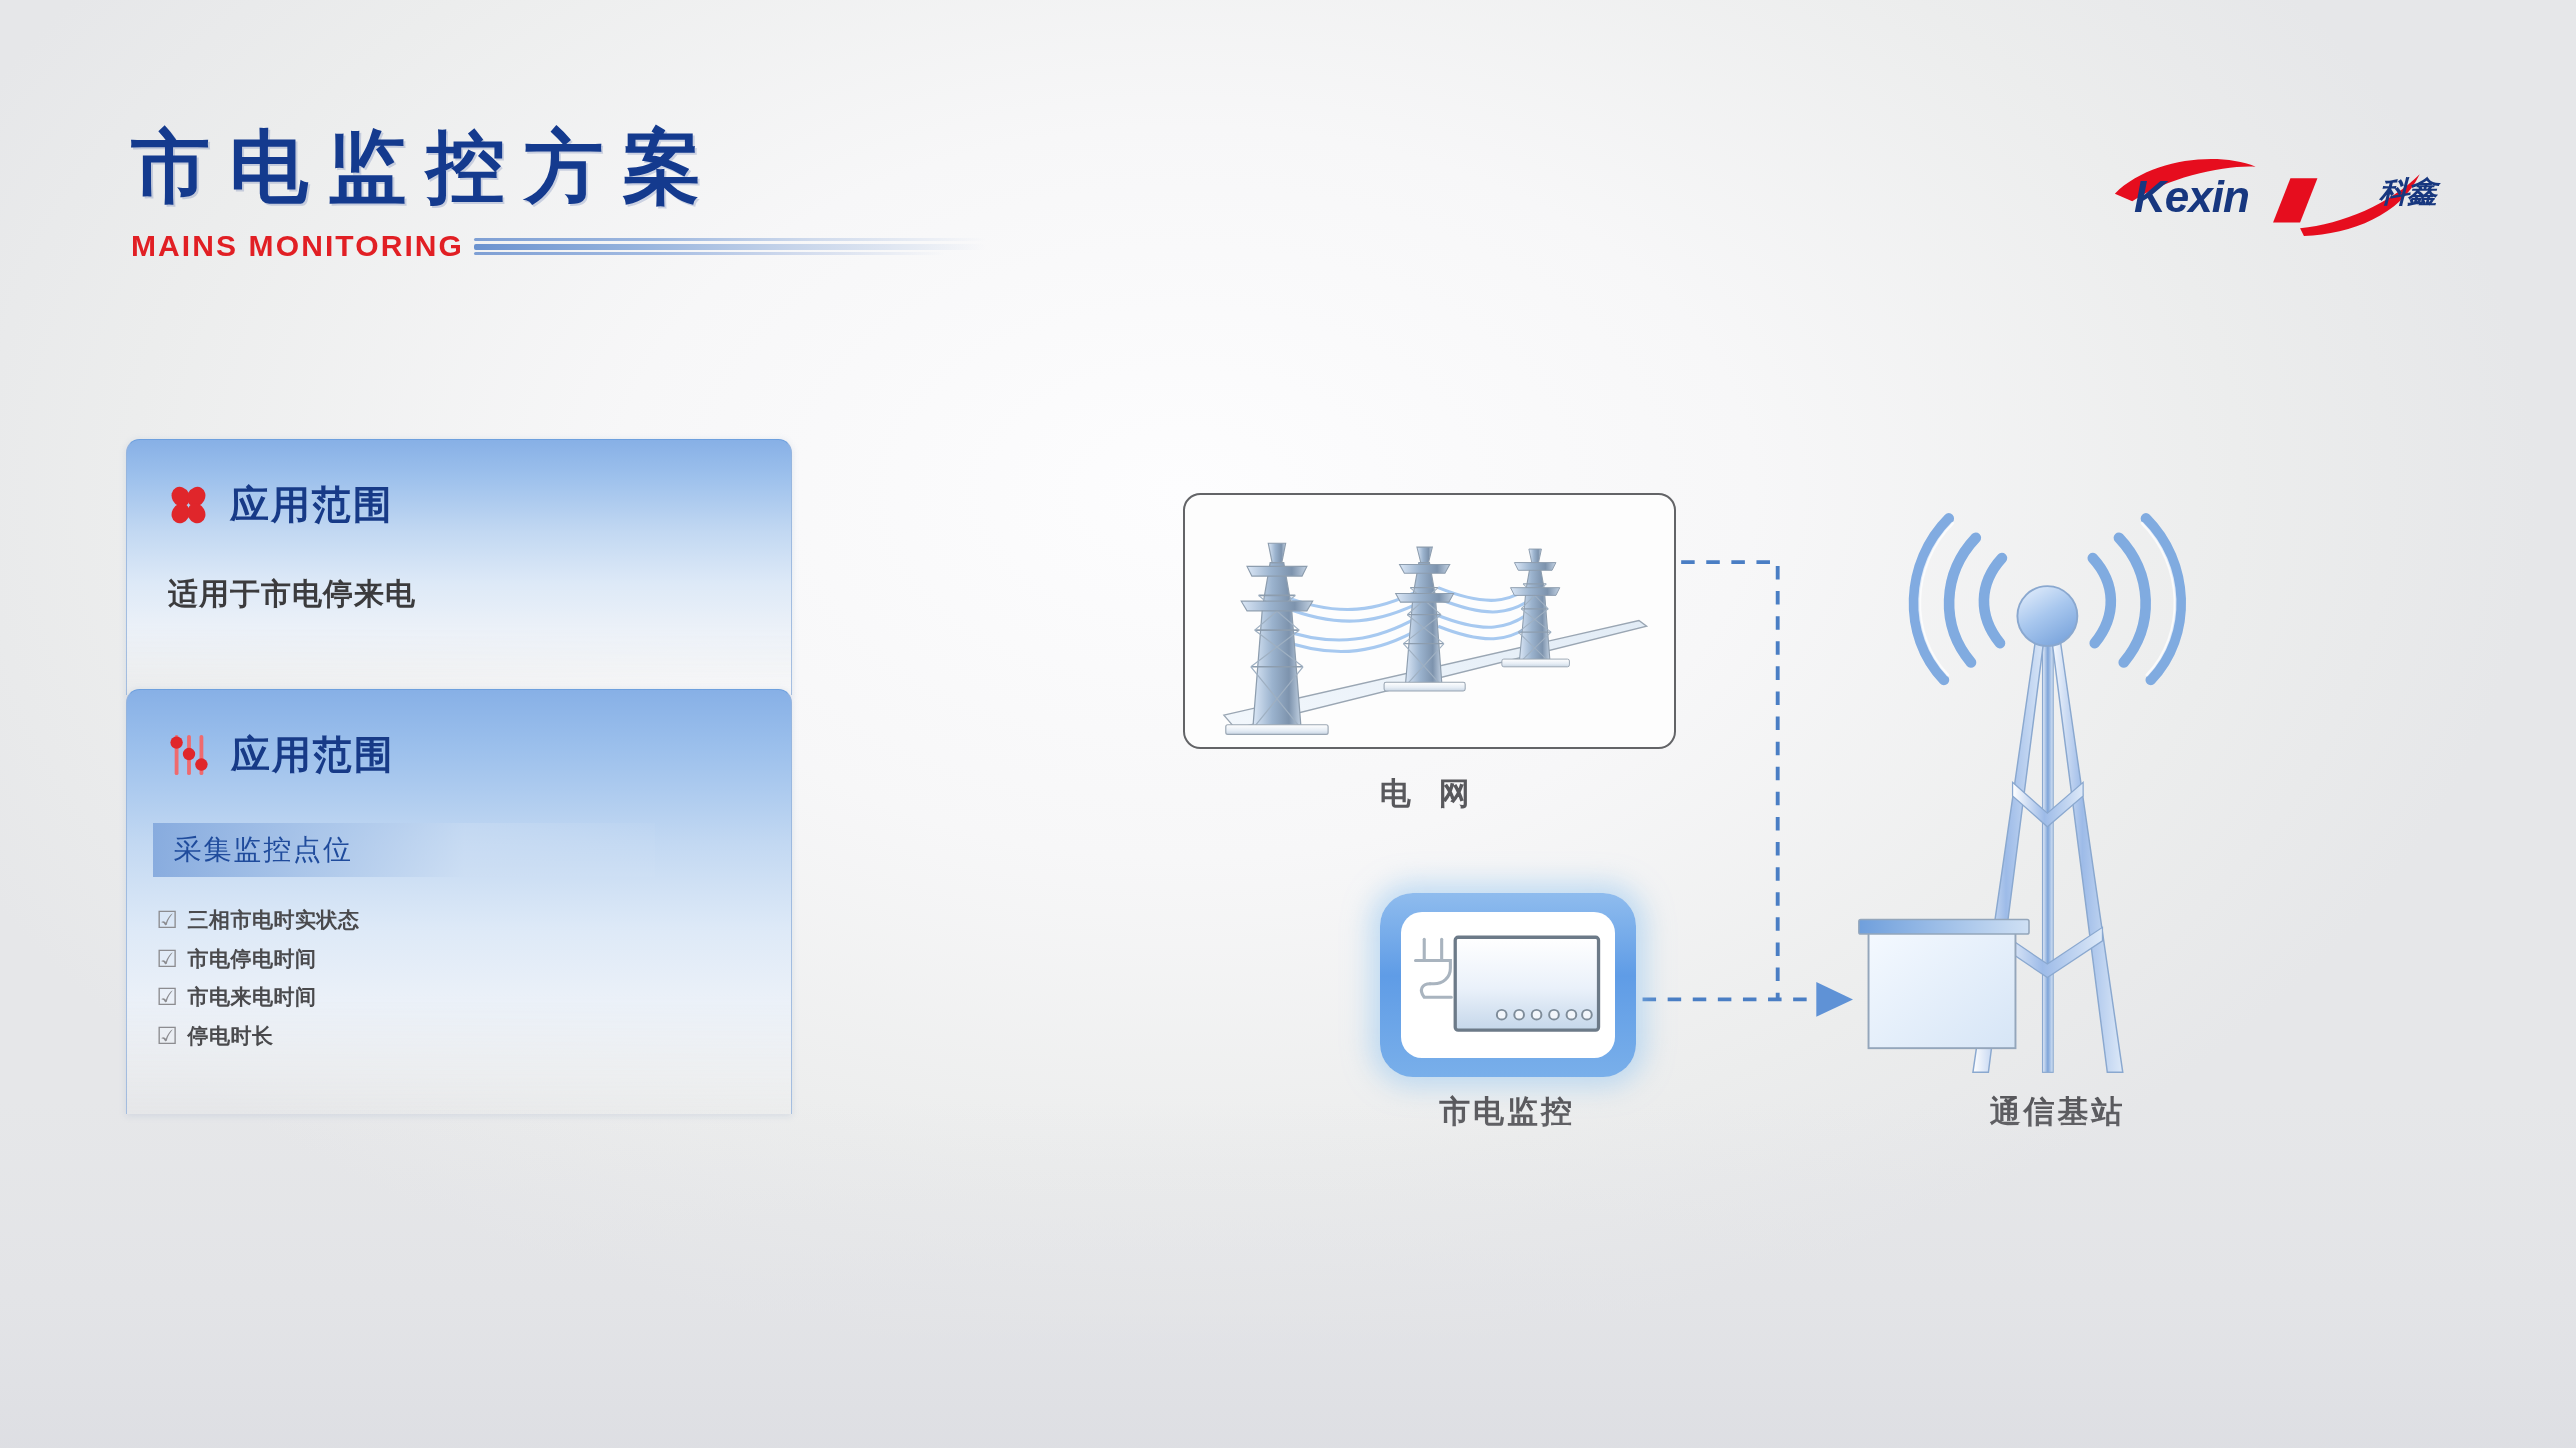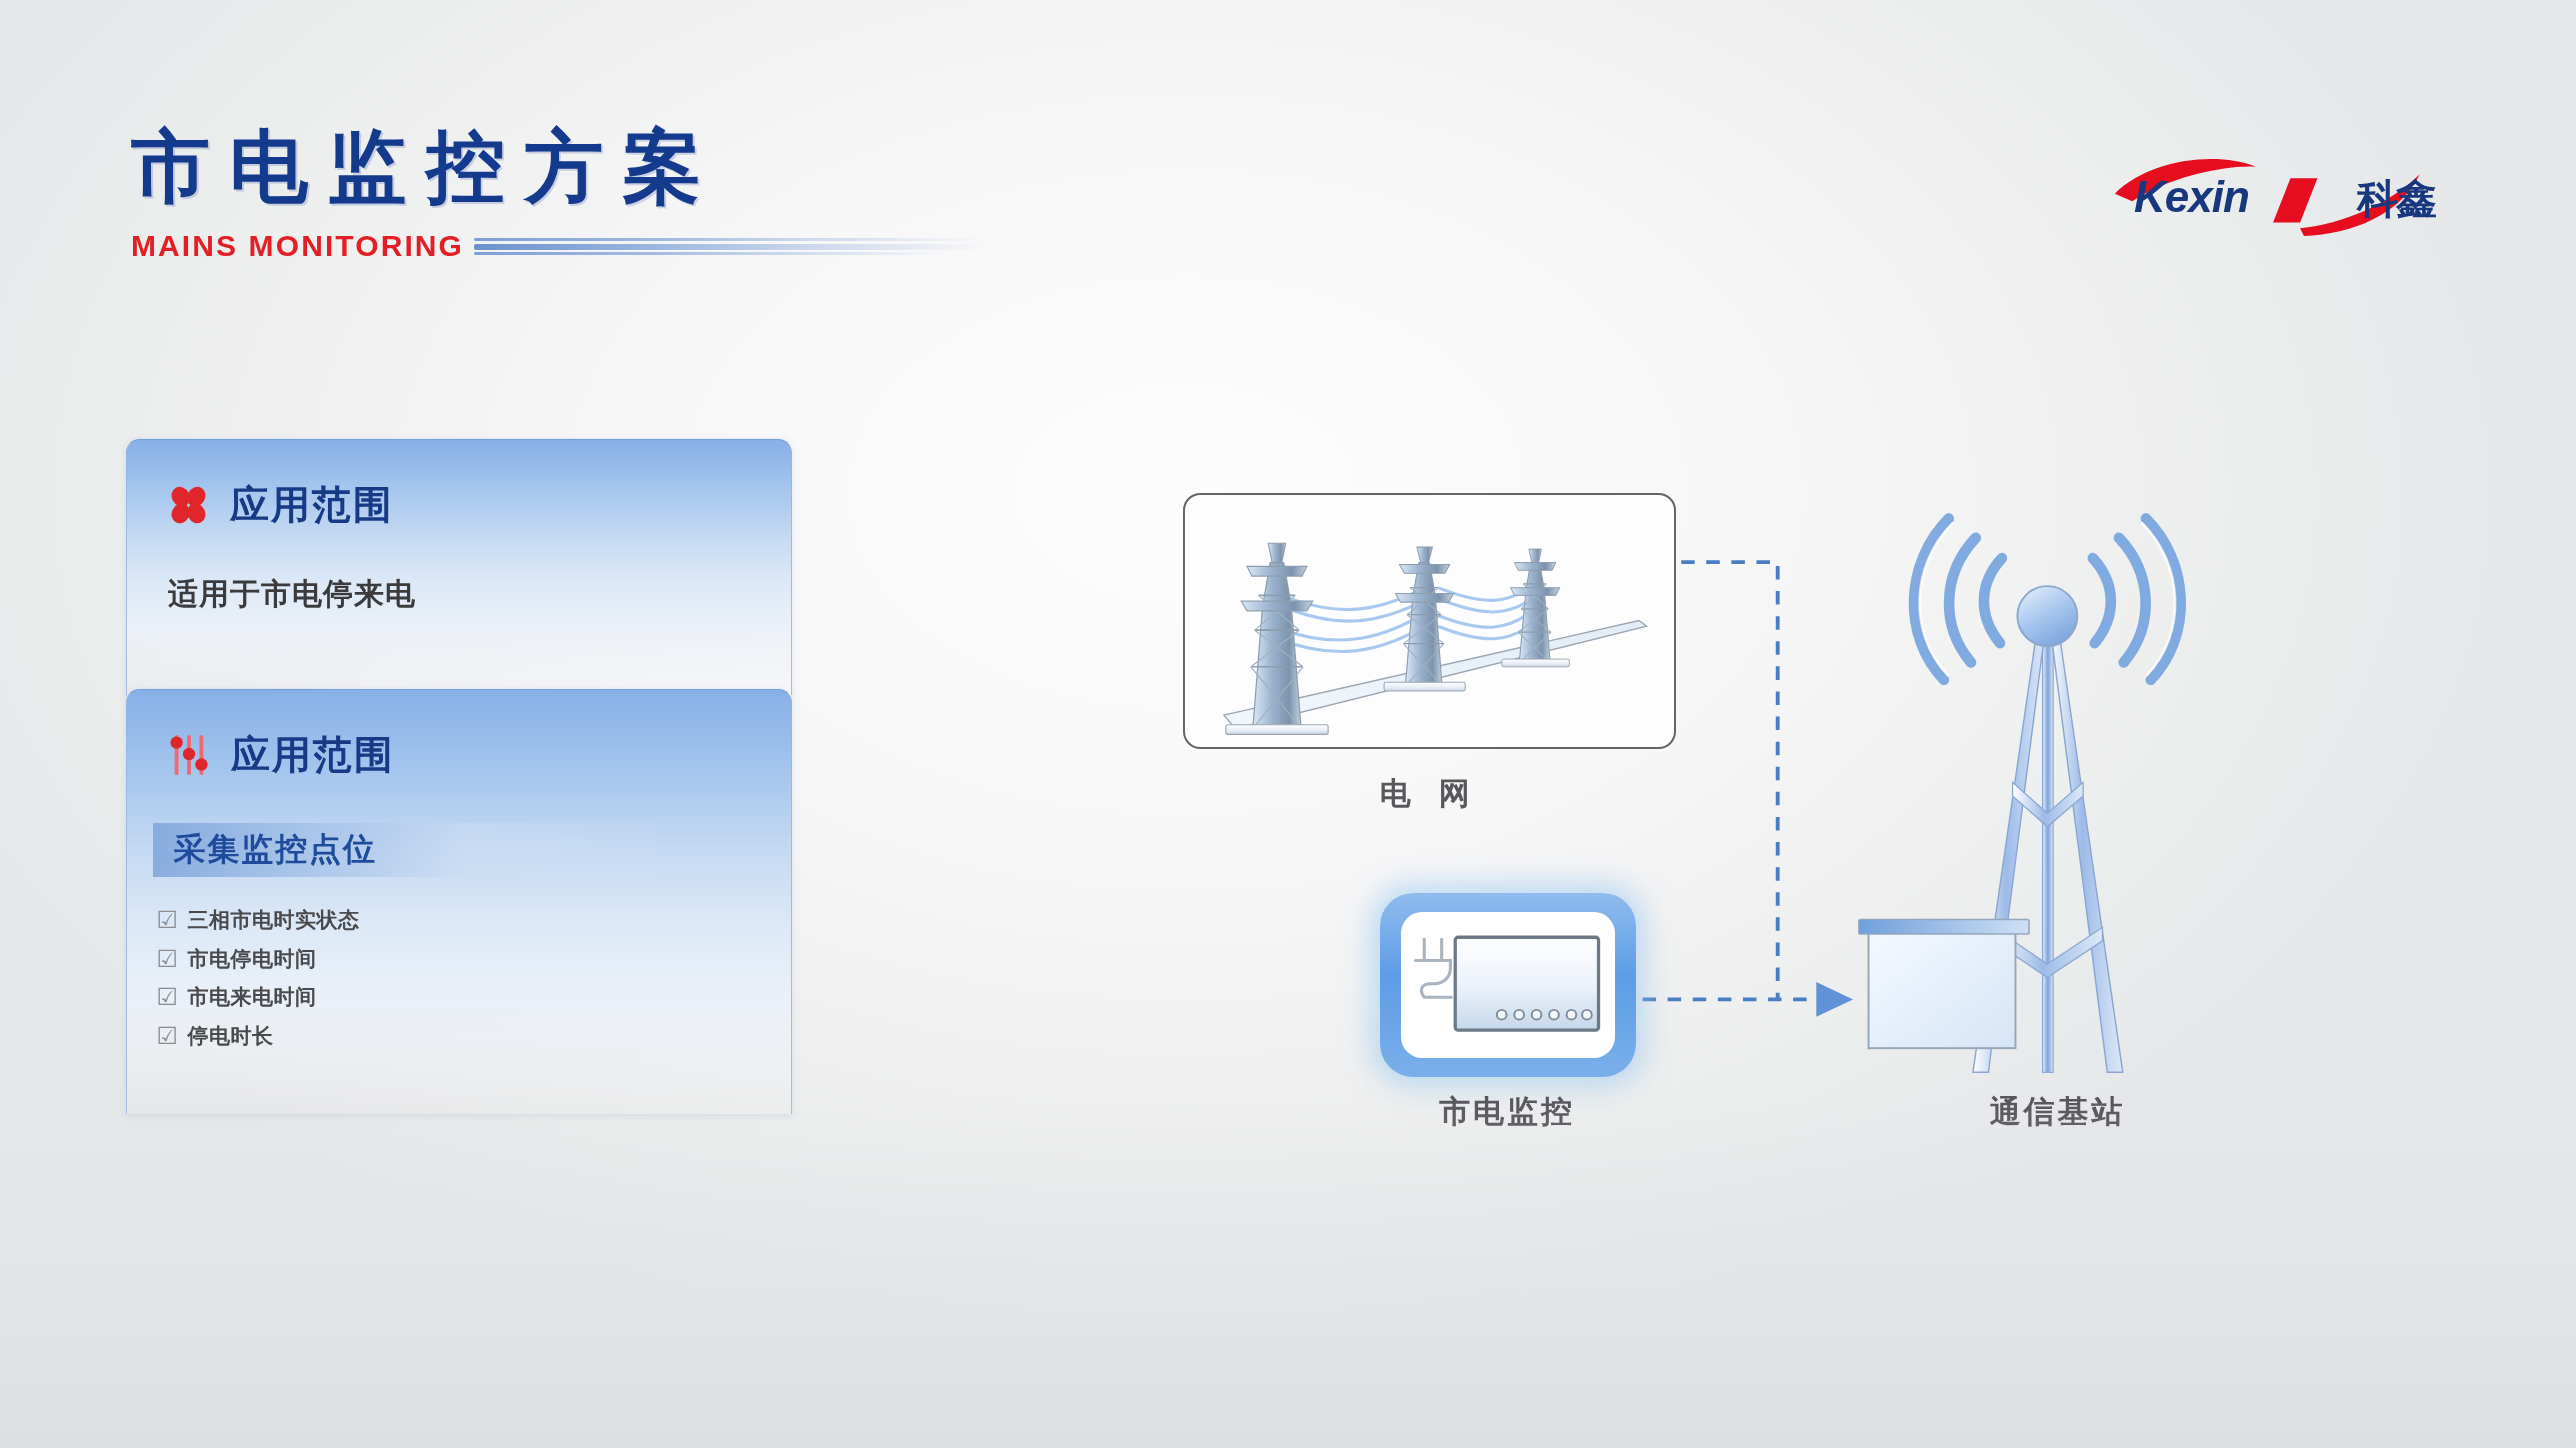--- a/index.html
+++ b/index.html
@@ -92,22 +92,23 @@
     font-weight: 700;
     font-style: italic;
     color: #17377f;
     letter-spacing: -1px;
     white-space: nowrap;
   }
   #logo-cn {
     position: absolute;
     right: 3.9px;
     top: 19.3px;
-    font-size: 41px;
-    font-weight: 700;
+    font-size: 30px;
+    font-weight: 700;
+    font-style: italic;
     color: #17377f;
     letter-spacing: -1.9px;
     white-space: nowrap;
   }
 
   
   #cards {
     position: absolute;
     left: 126px;
     top: 439px;
@@ -173,22 +174,22 @@
     align-items: center;
     padding-left: 21px;
     box-sizing: border-box;
     background: linear-gradient(90deg,
         rgba(131,168,221,0.92) 0%,
         rgba(160,190,230,0.75) 30%,
         rgba(205,222,243,0.45) 62%,
         rgba(226,236,248,0.05) 100%);
   }
   .section-bar-text {
-    font-size: 32px;
-    font-weight: 700;
+    font-size: 28px;
+    font-weight: 400;
     color: #1f4b9c;
     letter-spacing: 1.9px;
     white-space: nowrap;
     text-align: right;
   }
   .check-list {
     margin-top: 29px;
     margin-left: -11.6px;
   }
   .check-item {

